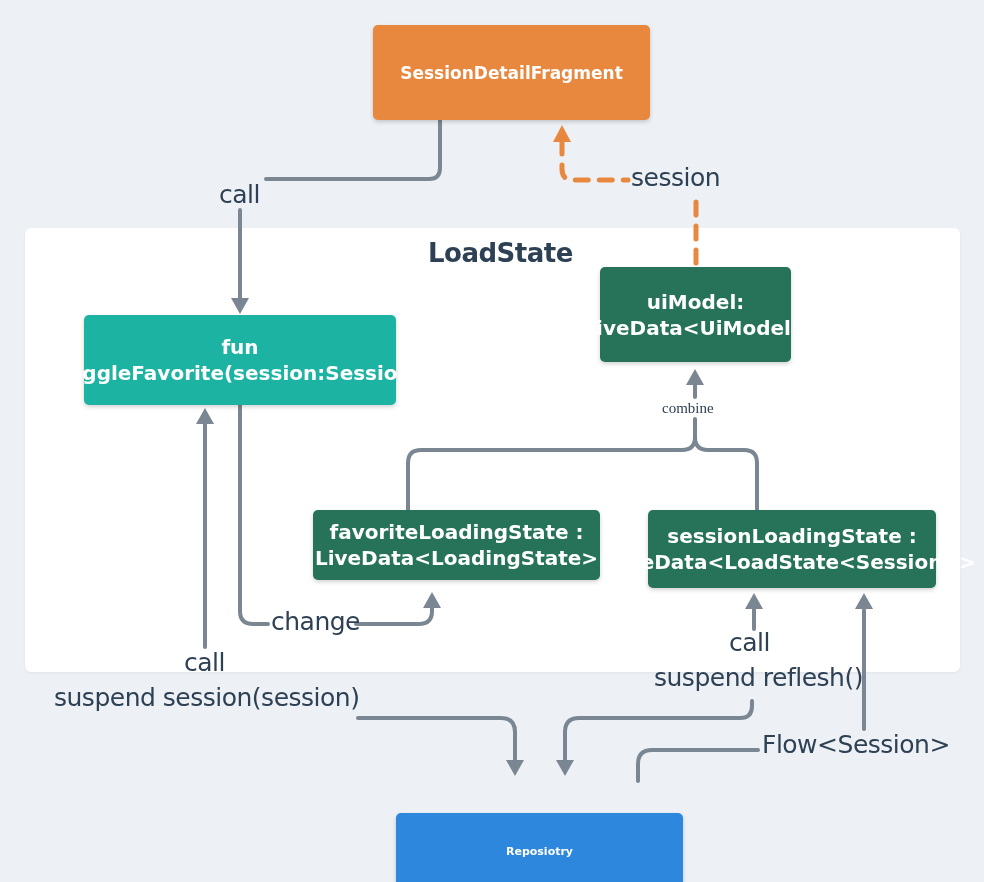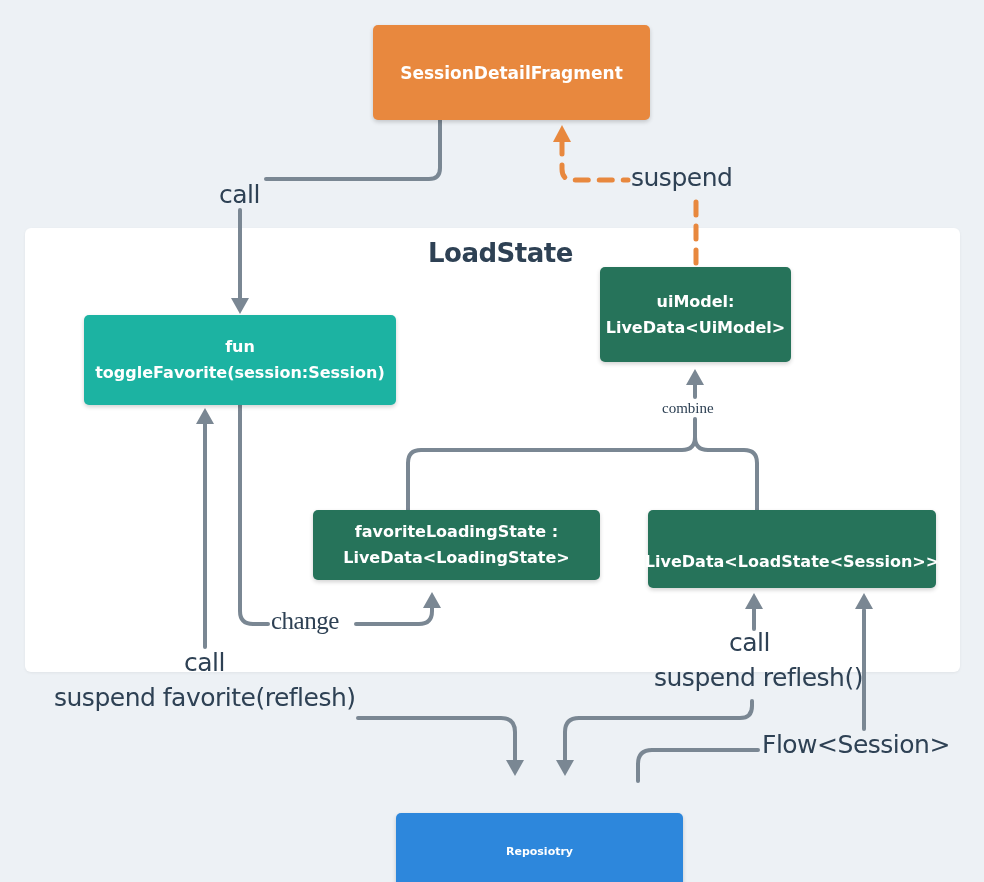--- a/index.html
+++ b/index.html
@@ -12,34 +12,34 @@
   .canvas{position:relative;width:984px;height:882px;background:var(--background);overflow:hidden;}
   .panel{position:absolute;left:25px;top:228px;width:935px;height:444px;background:var(--panel);
          border-radius:6px;box-shadow:0 1px 3px rgba(0,0,0,0.06);}
   .connector-layer{position:absolute;left:0;top:0;width:984px;height:882px;}
   .edge{fill:none;stroke:var(--line_gray);stroke-width:4;stroke-linecap:round;}
   .edge-orange{fill:none;stroke:var(--observe_orange);stroke-width:5;stroke-linecap:round;
                stroke-dasharray:13 11;}
   .head{fill:var(--line_gray);stroke:none;}
   .head-orange{fill:var(--observe_orange);stroke:none;}
   .node{position:absolute;display:flex;align-items:center;justify-content:center;
-        color:#FFFFFF;font-weight:bold;font-size:16px;line-height:26px;text-align:center;
+        color:#FFFFFF;font-weight:bold;font-size:20px;line-height:26px;text-align:center;
         border-radius:5px;box-shadow:0 2px 4px rgba(0,0,0,0.18);}
   .node-fragment{left:373px;top:25px;width:277px;height:95px;background:var(--fragment_orange);font-size:17px;}
   .node-toggle{left:84px;top:315px;width:312px;height:90px;background:var(--teal);}
   .node-uimodel{left:600px;top:267px;width:191px;height:95px;background:var(--dark_green);}
   .node-favorite{left:313px;top:510px;width:287px;height:70px;background:var(--dark_green);}
   .node-session{left:648px;top:510px;width:288px;height:78px;background:var(--dark_green);}
   .node-repo{left:396px;top:813px;width:287px;height:78px;background:var(--blue);font-size:11px;}
   .lbl{position:absolute;color:var(--label_dark);font-size:25px;white-space:nowrap;letter-spacing:-0.5px;}
   .lbl-title{left:428px;top:238px;font-size:26px;font-weight:600;}
   .lbl-call-top{left:219px;top:180px;}
   .lbl-observe{left:631px;top:163px;}
   .lbl-combine{left:662px;top:400px;font-size:15px;letter-spacing:0;font-family:Liberation Serif, serif;}
-  .lbl-change{left:271px;top:607px;font-family:Liberation Serif, serif;}
+  .lbl-change{left:271px;top:607px;}
   .lbl-call-left{left:184px;top:648px;}
   .lbl-suspend-favorite{left:54px;top:683px;}
   .lbl-call-right{left:729px;top:628px;}
   .lbl-suspend-reflesh{left:654px;top:663px;}
   .lbl-flow{left:762px;top:730px;}
 </style>
 </head>
 <body>
 
 <div class="canvas">
@@ -101,32 +101,32 @@
 
   <div class="node node-favorite">
     <span>
       <span>favoriteLoadingState :</span><br>
       <span>LiveData&lt;LoadingState&gt;</span>
     </span>
   </div>
 
   <div class="node node-session">
     <span>
-      <br>
+      <span>sessionLoadingState :</span><br>
       <span>LiveData&lt;LoadState&lt;Session&gt;&gt;</span>
     </span>
   </div>
 
   <div class="node node-repo">
     <span>Reposiotry</span>
   </div>
 
   <div class="lbl lbl-call-top">call</div>
-  <div class="lbl lbl-observe">suspend</div>
+  <div class="lbl lbl-observe">session</div>
   <div class="lbl lbl-combine">combine</div>
   <div class="lbl lbl-change">change</div>
   <div class="lbl lbl-call-left">call</div>
-  <div class="lbl lbl-suspend-favorite">suspend favorite(reflesh)</div>
+  <div class="lbl lbl-suspend-favorite">suspend session(session)</div>
   <div class="lbl lbl-call-right">call</div>
   <div class="lbl lbl-flow">Flow&lt;Session&gt;</div>
   <div class="lbl lbl-suspend-reflesh">suspend reflesh()</div>
 
 </div>
 
 </body></html>

